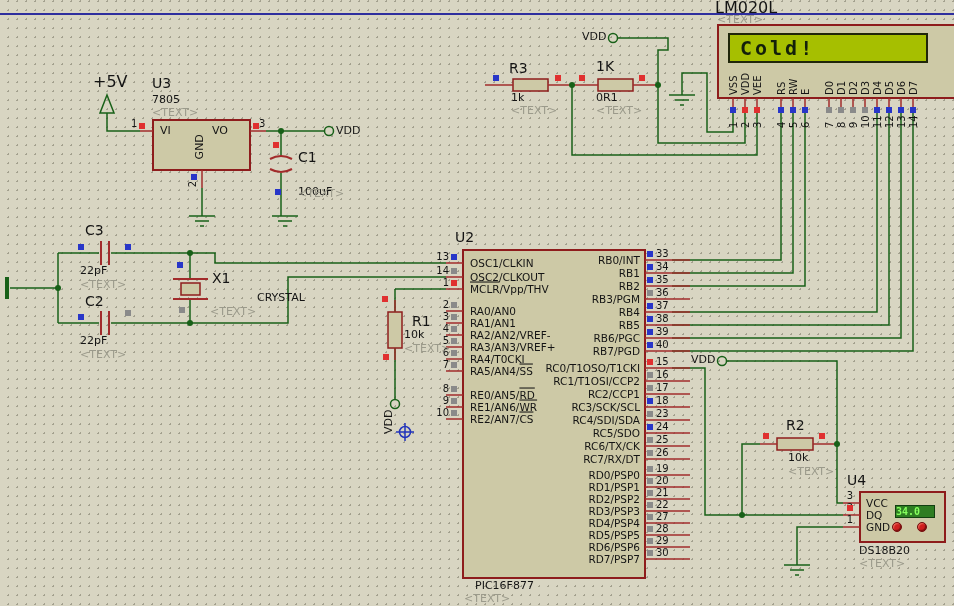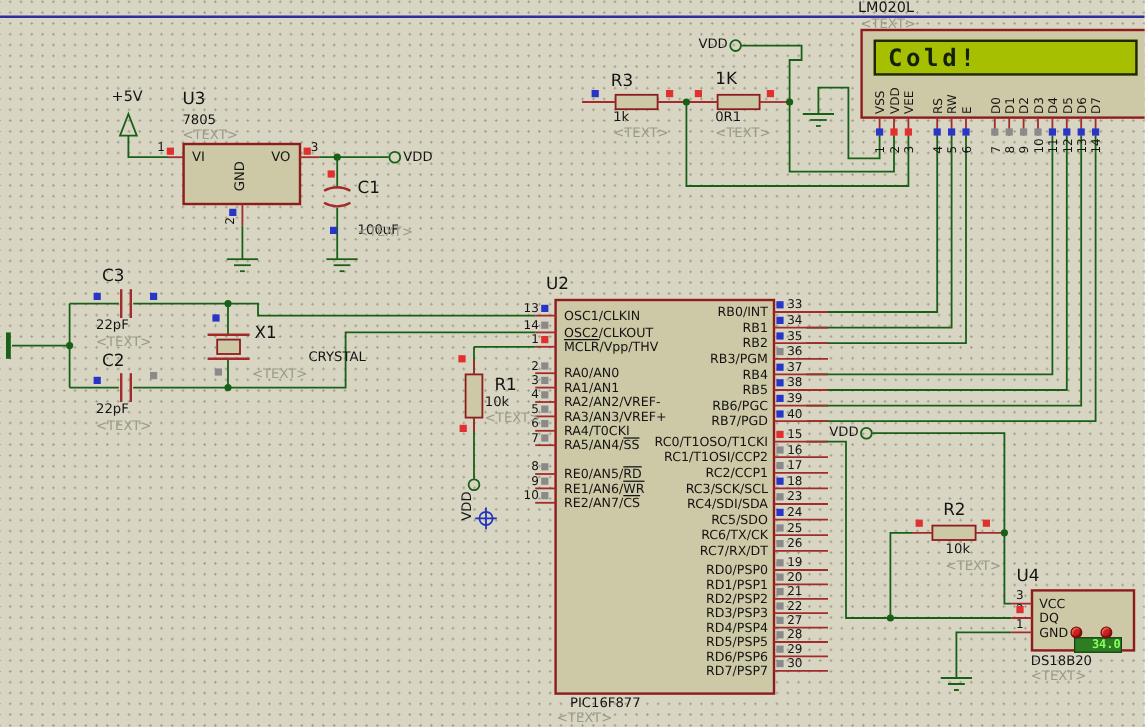--- a/index.html
+++ b/index.html
@@ -6,38 +6,38 @@
   html,body { width:954px; height:606px; overflow:hidden; }
   #canvas {
     position:relative; width:954px; height:606px;
     background-color:#d8d5c2;
     background-image: radial-gradient(#a3a08e 1px, transparent 1px);
     background-size: 9px 9px;
     background-position: 4px 6px;
     font-family:"DejaVu Sans", sans-serif;
   }
   svg.layer { position:absolute; left:0; top:0; z-index:2; }
-  .lbl { position:absolute; z-index:4; color:#141414; font-size:12px; line-height:1.05; white-space:nowrap; }
+  .lbl { position:absolute; z-index:4; color:#141414; font-size:16px; line-height:1.05; white-space:nowrap; }
   .ref { font-size:14px; }
   .val { font-size:11px; }
   .ph  { color:#9b9a8b; font-size:11px; }
   .pnum { font-size:10px; }
   .rot { transform:rotate(-90deg); }
   .lcd-screen {
-    position:absolute; left:728px; top:33px; width:220px; height:30px; z-index:3;
+    position:absolute; left:728px; top:33px; width:200px; height:30px; z-index:3;
     background:#a6bf00; border:2px solid #20260a;
     font-family:"DejaVu Sans Mono", monospace; font-weight:bold;
     font-size:20px; letter-spacing:3px; color:#13200a;
     line-height:27px; padding-left:10px;
   }
   .ds-screen {
     position:absolute; left:895px; top:505px; width:40px; height:13px; z-index:3;
     background:#2f7d22; border:1px solid #123f10;
     font-family:"DejaVu Sans Mono", monospace; font-weight:bold;
-    font-size:10px; color:#86ff5e; text-align:right; line-height:11px;margin-top:26px;
+    font-size:10px; color:#86ff5e; text-align:left; line-height:11px;
   }
   .ds-btn {
     position:absolute; width:10px; height:10px; border-radius:50%; z-index:3;
     background:#cf1f1f; border:1px solid #6f0f0f;
     box-shadow: inset -1px -1px 1px #7a0f0f, inset 1px 1px 1px #f06a5a;
   }
 </style>
 </head>
 <body>
 
@@ -401,21 +401,21 @@
   <div class="lbl" style="left:93px;top:74px;">+5V</div>
   <div class="lbl val" style="left:336px;top:125px;">VDD</div>
   <div class="lbl val" style="left:582px;top:31px;">VDD</div>
   <div class="lbl val" style="left:691px;top:354px;">VDD</div>
   <div class="lbl val rot" style="left:374px;top:416px;width:30px;text-align:center;">VDD</div>
 
   <div class="lbl ref" style="left:152px;top:76px;">U3</div>
   <div class="lbl val" style="left:152px;top:94px;">7805</div>
   <div class="lbl ph" style="left:152px;top:107px;">&lt;TEXT&gt;</div>
   <div class="lbl val" style="left:160px;top:125px;">VI</div>
-  <div class="lbl val" style="left:226px;top:125px;">VO</div>
+  <div class="lbl val" style="left:212px;top:125px;">VO</div>
   <div class="lbl val rot" style="left:185px;top:141px;width:30px;text-align:center;">GND</div>
   <div class="lbl pnum" style="left:131px;top:119px;">1</div>
   <div class="lbl pnum" style="left:259px;top:119px;">3</div>
   <div class="lbl pnum rot" style="left:188px;top:177px;width:10px;">2</div>
 
   <div class="lbl ref" style="left:298px;top:150px;">C1</div>
   <div class="lbl val" style="left:298px;top:186px;">100uF</div>
   <div class="lbl ph" style="left:298px;top:188px;">&lt;TEXT&gt;</div>
 
   <div class="lbl ref" style="left:85px;top:223px;">C3</div>

